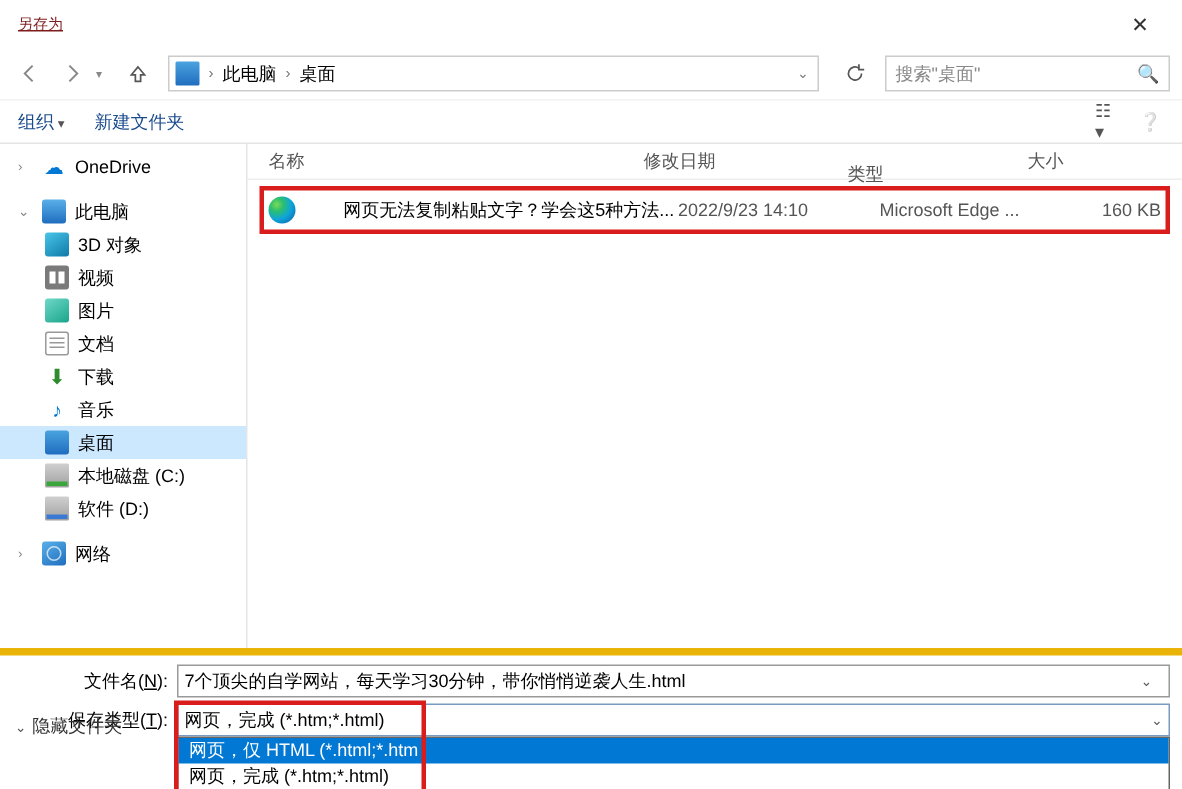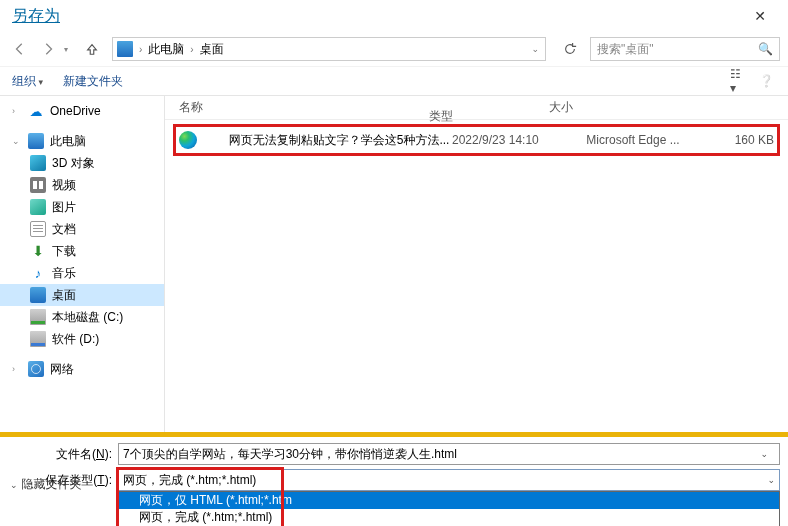--- a/index.html
+++ b/index.html
@@ -1,19 +1,19 @@
 <!DOCTYPE html>
 <html><head>
 <meta charset="utf-8">
 <style>
 * { box-sizing: border-box; margin: 0; padding: 0; font-family: "Microsoft YaHei", "Segoe UI", sans-serif; font-size: 12px; }
 body { width: 788px; height: 526px; background: #fff; overflow: hidden; position: relative; }
 
 .titlebar { height: 32px; display: flex; align-items: center; padding: 0 8px; }
-.titlebar .title { font-size: 16px; color: #0369a1; flex: 1; padding-left: 4px; text-decoration: underline; }
+.titlebar .title { font-size: 10px; color: #7f1d1d; flex: 1; padding-left: 4px; text-decoration: underline; }
 .titlebar .close { width: 40px; text-align: center; font-size: 14px; color: #333; cursor: pointer; }
 
 .navbar { height: 34px; display: flex; align-items: center; padding: 0 8px; gap: 4px; }
 .nav-arrow { width: 24px; height: 24px; display: flex; align-items: center; justify-content: center; color: #888; font-size: 14px; }
 .nav-arrow svg { width: 14px; height: 14px; }
 .dd { width: 12px; color: #888; font-size: 8px; }
 .up-arrow { width: 24px; height: 24px; display: flex; align-items: center; justify-content: center; color: #555; }
 .addr { flex: 1; height: 24px; border: 1px solid #ccc; display: flex; align-items: center; padding: 0 4px; gap: 4px; margin: 0 4px; }
 .addr .pc-icon { width: 16px; height: 16px; background: linear-gradient(180deg,#4aa3df,#1f6dbf); border-radius: 1px; }
 .addr .chev { color: #777; font-size: 10px; padding: 0 2px; }
@@ -77,21 +77,21 @@
 .finput { flex: 1; }
 .finput input { width: 100%; height: 22px; border: 1px solid #999; padding: 0 4px; font-size: 12px; }
 .finput .arrow { position: absolute; right: 12px; color: #555; font-size: 9px; }
 .fbox { position: relative; }
 
 .combo-wrap { position: relative; flex: 1; }
 .combo { height: 22px; border: 1px solid #7a9ac0; background: #fff; display: flex; align-items: center; padding: 0 4px; }
 .combo .carrow { margin-left: auto; color: #555; font-size: 9px; }
 .combo-red { position: absolute; top: -2px; left: -2px; width: 168px; height: 74px; border: 3px solid #d91c1c; pointer-events: none; z-index: 5; }
 .dropdown { position: absolute; top: 22px; left: 0; right: 0; background: #fff; border: 1px solid #666; z-index: 3; }
-.dropdown .opt { height: 17px; display: flex; align-items: center; padding: 0 20px; color: #000; white-space: nowrap; }
+.dropdown .opt { height: 17px; display: flex; align-items: center; padding: 0 7px; color: #000; white-space: nowrap; }
 .dropdown .opt.sel { background: #0078d4; color: #fff; }
 
 .hide-folders { position: absolute; left: 10px; bottom: 6px; display: flex; align-items: center; gap: 4px; color: #333; }
 .hide-folders .tri { font-size: 9px; color: #555; }
 
 
 .sidebar::-webkit-scrollbar { width: 14px; }
 </style>
 </head>
 <body>
@@ -201,20 +201,21 @@
     <div class="tree-item">
         <span class="exp">›</span>
         <span class="ticon net"></span>
         <span>网络</span>
       </div>
   </div>
 
   <div class="content">
     <div class="headers">
       <div class="hcol name">名称</div>
+      <div class="hcol date">修改日期</div>
       <div class="hcol type">类型</div>
       <div class="hcol size">大小</div>
     </div>
     <div class="row-highlight"></div>
     <div class="file-row">
       <div class="edge-icon"></div>
       <div class="fname">网页无法复制粘贴文字？学会这5种方法...</div>
       <div class="fdate">2022/9/23 14:10</div>
       <div class="ftype">Microsoft Edge ...</div>
       <div class="fsize">160 KB</div>

